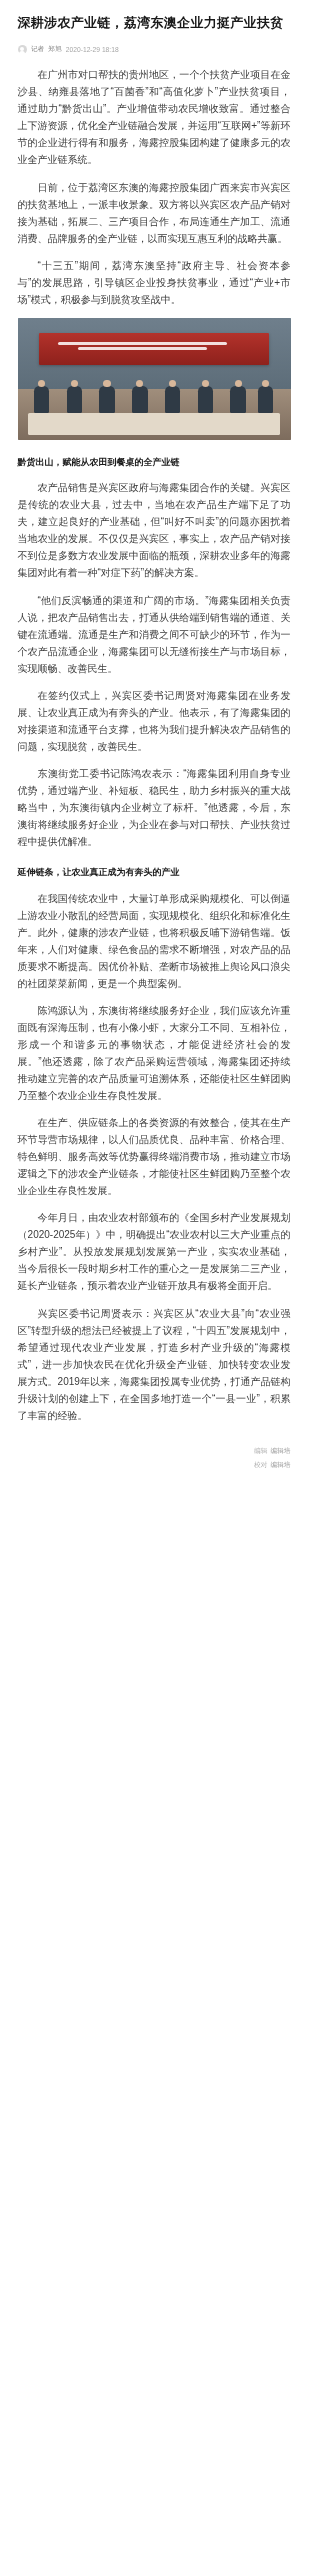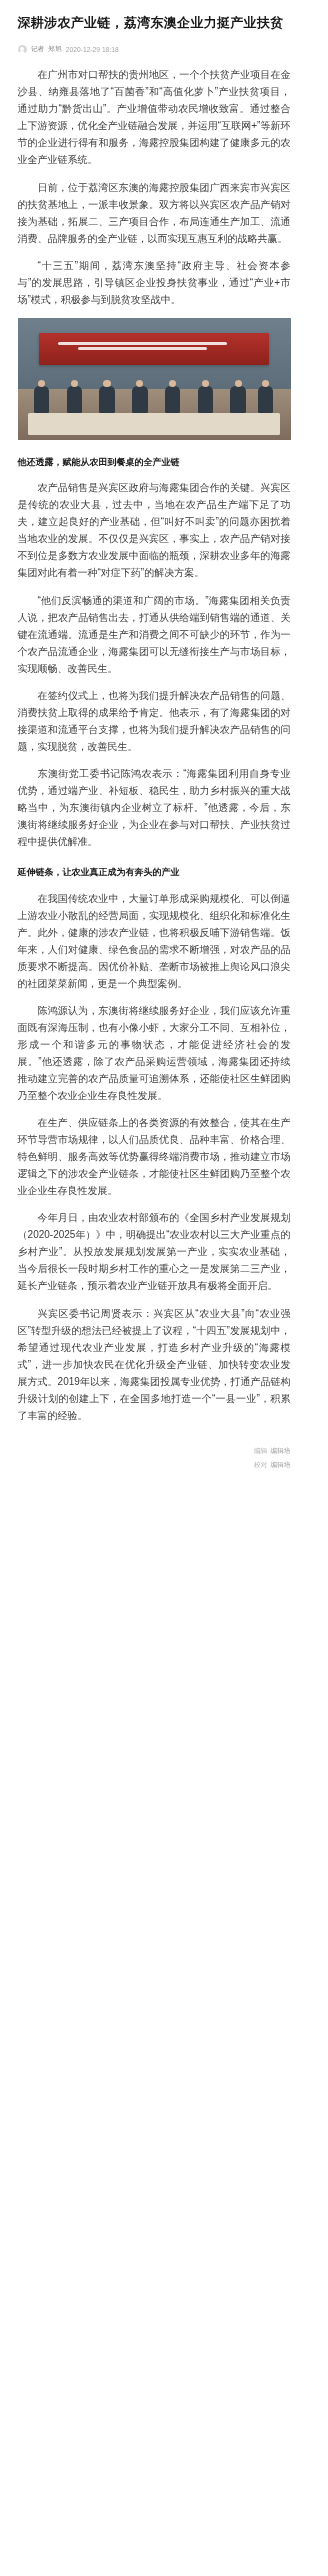--- a/index.html
+++ b/index.html
@@ -211,24 +211,24 @@
       <div class="person l4"></div>
       <div class="person l5"></div>
       <div class="person l6"></div>
       <div class="person l7"></div>
       <div class="person l8"></div>
       <div class="table"></div>
     </div>
     <div class="caption"></div>
   </div>
 
-  <h2 class="sub">他还透露，赋能从农田到餐桌的全产业链</h2>
+  <h2 class="sub">黔货出山，赋能从农田到餐桌的全产业链</h2>
   <p class="body-text">农产品销售是兴宾区政府与海露集团合作的关键。兴宾区是传统的农业大县，过去中，当地在农产品生产端下足了功夫，建立起良好的产业基础，但“叫好不叫卖”的问题亦困扰着当地农业的发展。不仅仅是兴宾区，事实上，农产品产销对接不到位是多数方农业发展中面临的瓶颈，深耕农业多年的海露集团对此有着一种“对症下药”的解决方案。</p>
   <p class="body-text">“他们反滨畅通的渠道和广阔的市场。”海露集团相关负责人说，把农产品销售出去，打通从供给端到销售端的通道、关键在流通端。流通是生产和消费之间不可缺少的环节，作为一个农产品流通企业，海露集团可以无缝衔接生产与市场目标，实现顺畅、改善民生。</p>
-  <p class="body-text">在签约仪式上，也将为我们提升解决农产品销售的问题、消费扶贫上取得的成果给予肯定。他表示，有了海露集团的对接渠道和流通平台支撑，也将为我们提升解决农产品销售的问题，实现脱贫，改善民生。</p>
+  <p class="body-text">在签约仪式上，兴宾区委书记周贤对海露集团在业务发展、让农业真正成为有奔头的产业。他表示，有了海露集团的对接渠道和流通平台支撑，也将为我们提升解决农产品销售的问题，实现脱贫，改善民生。</p>
   <p class="body-text">东澳街党工委书记陈鸿农表示：“海露集团利用自身专业优势，通过端产业、补短板、稳民生，助力乡村振兴的重大战略当中，为东澳街镇内企业树立了标杆。”他透露，今后，东澳街将继续服务好企业，为企业在参与对口帮扶、产业扶贫过程中提供优解准。</p>
 
   <h2 class="sub">延伸链条，让农业真正成为有奔头的产业</h2>
   <p class="body-text">在我国传统农业中，大量订单形成采购规模化、可以倒逼上游农业小散乱的经营局面，实现规模化、组织化和标准化生产。此外，健康的涉农产业链，也将积极反哺下游销售端。饭年来，人们对健康、绿色食品的需求不断增强，对农产品的品质要求不断提高。因优价补贴、垄断市场被推上舆论风口浪尖的社团菜菜新闻，更是一个典型案例。</p>
   <p class="body-text">陈鸿源认为，东澳街将继续服务好企业，我们应该允许重面既有深海压制，也有小像小虾，大家分工不同、互相补位，形成一个和谐多元的事物状态，才能促进经济社会的发展。”他还透露，除了农产品采购运营领域，海露集团还持续推动建立完善的农产品质量可追溯体系，还能使社区生鲜团购乃至整个农业企业生存良性发展。</p>
   <p class="body-text">在生产、供应链条上的各类资源的有效整合，使其在生产环节导营市场规律，以人们品质优良、品种丰富、价格合理、特色鲜明、服务高效等优势赢得终端消费市场，推动建立市场逻辑之下的涉农全产业链条，才能使社区生鲜团购乃至整个农业企业生存良性发展。</p>
   <p class="body-text">今年月日，由农业农村部颁布的《全国乡村产业发展规划（2020-2025年）》中，明确提出“农业农村以三大产业重点的乡村产业”。从投放发展规划发展第一产业，实实农业基础，当今后很长一段时期乡村工作的重心之一是发展第二三产业，延长产业链条，预示着农业产业链开放具有极将全面开启。</p>
   <p class="body-text">兴宾区委书记周贤表示：兴宾区从“农业大县”向“农业强区”转型升级的想法已经被提上了议程，“十四五”发展规划中，希望通过现代农业产业发展，打造乡村产业升级的“海露模式”，进一步加快农民在优化升级全产业链、加快转变农业发展方式。2019年以来，海露集团投属专业优势，打通产品链构升级计划的创建上下，在全国多地打造一个“一县一业”，积累了丰富的经验。</p>
 
 

